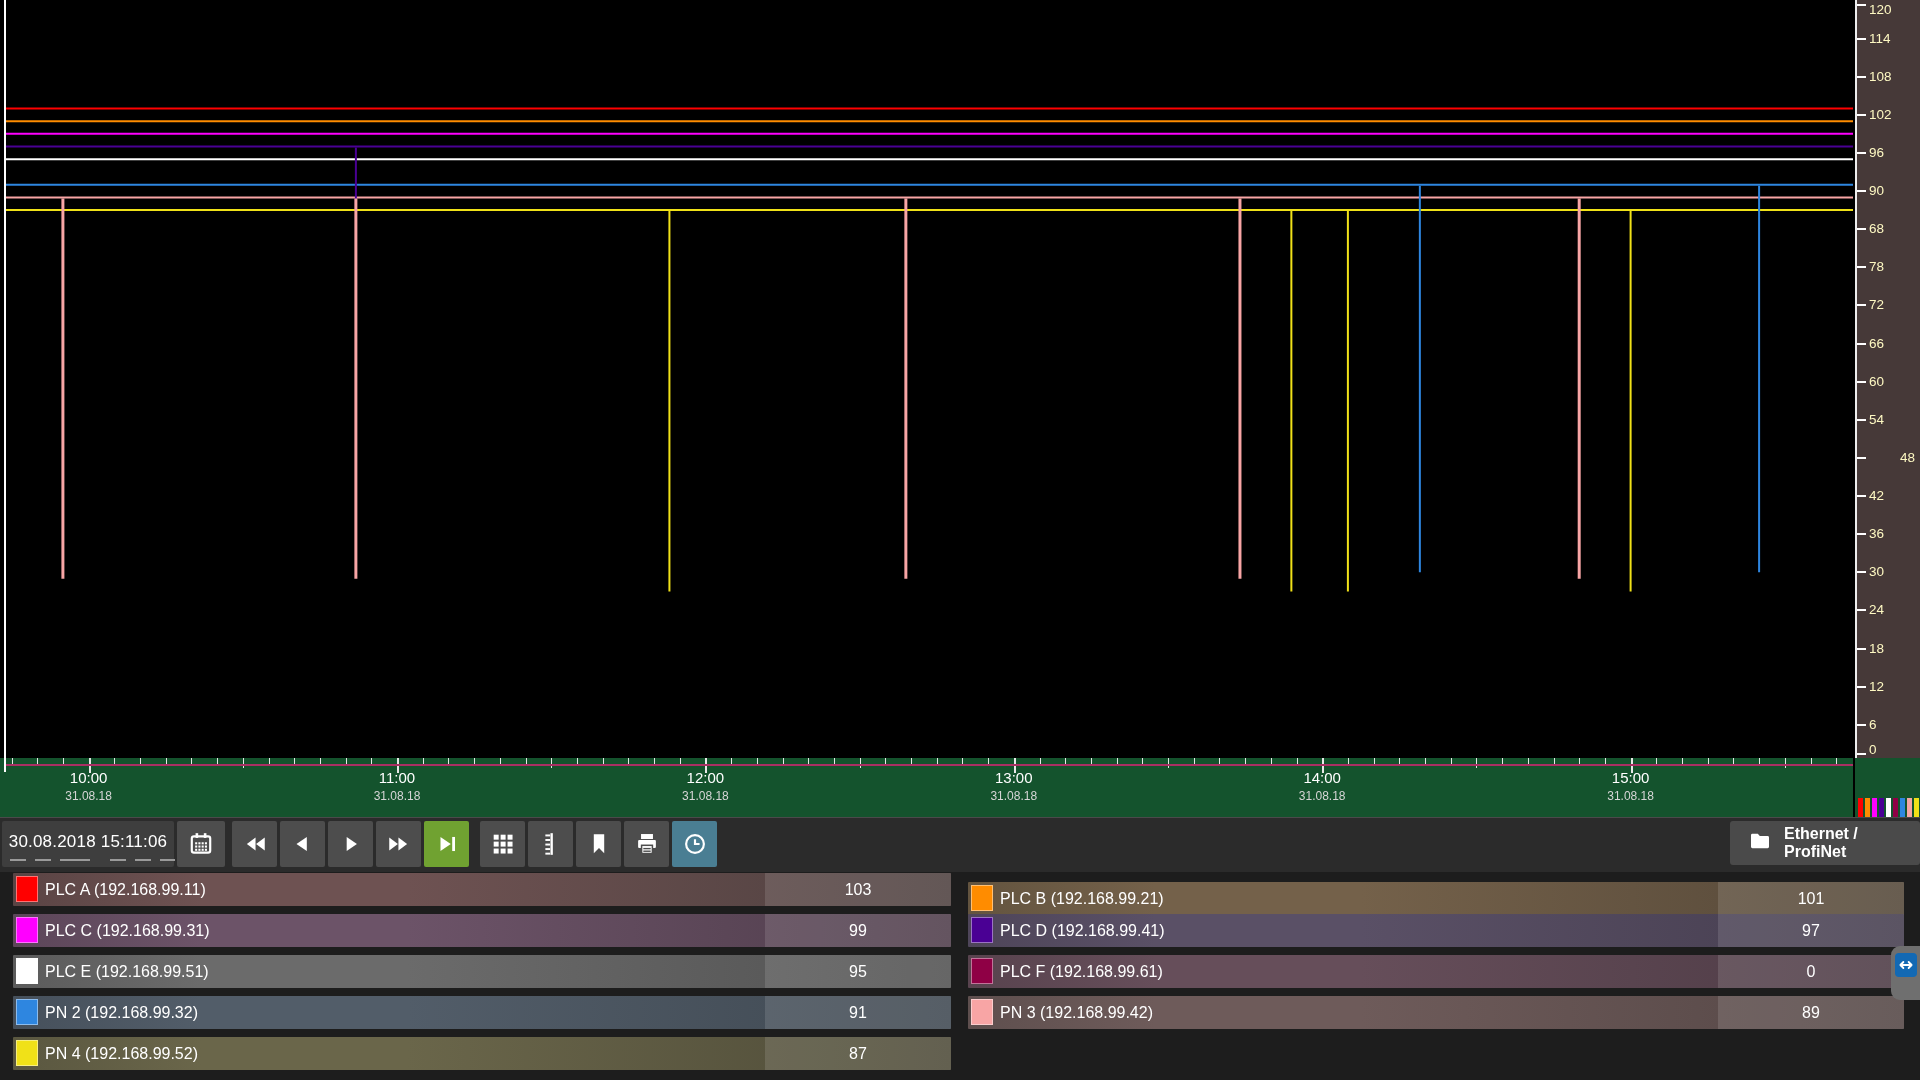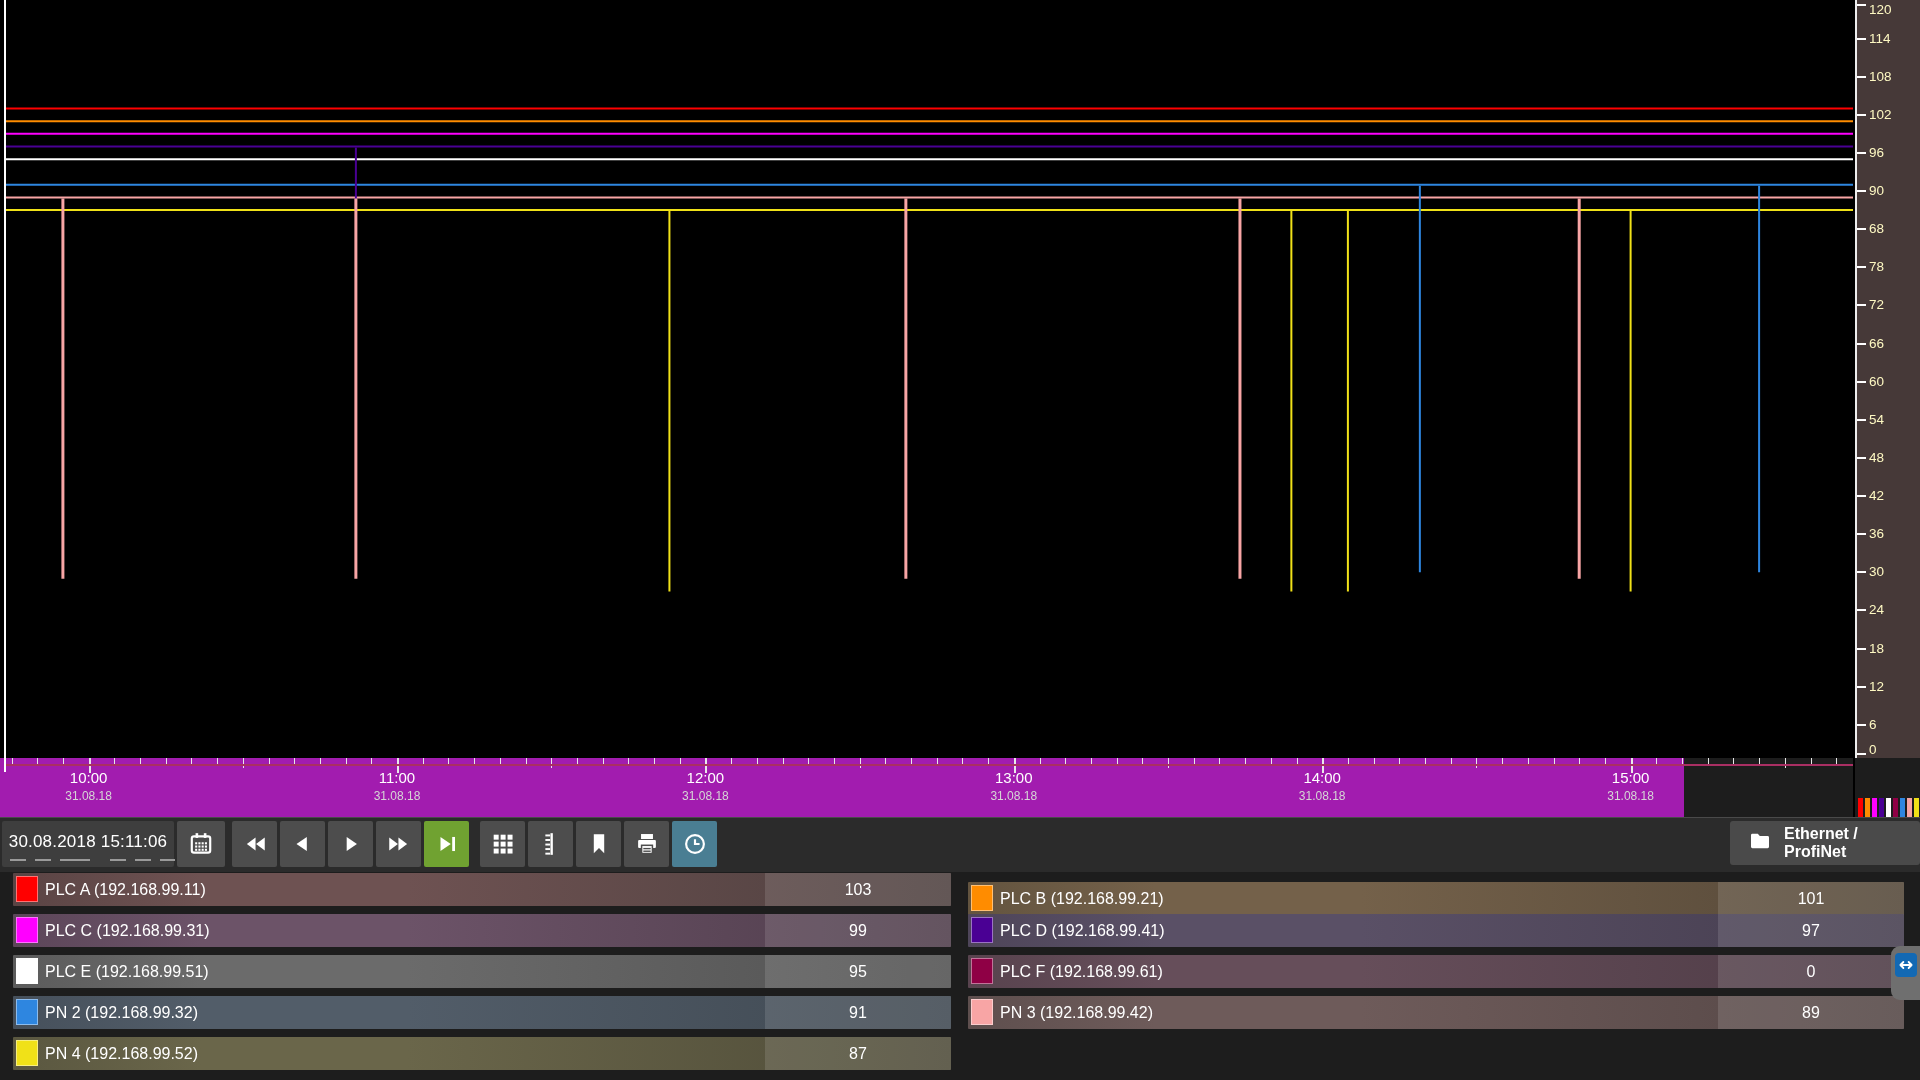--- a/index.html
+++ b/index.html
@@ -10,21 +10,21 @@
   
   #plot{left:0;top:0;width:1855px;height:758px;background:#000;}
   #plot svg{position:absolute;left:0;top:0;}
   #plot-border{left:4px;top:0;width:2px;height:772px;background:#ffffff;z-index:4;}
   #y-axis-panel{left:1855px;top:0;width:65px;height:758px;background:#463938;}
   #y-axis-line{left:0;top:0;width:2px;height:758px;background:#eeeeee;}
   .y-tick{left:2px;width:9px;height:2px;background:#ffffff;}
   .y-tick-label{left:14px;width:46px;height:16px;line-height:16px;color:#fef9c3;
                 font-size:13.5px;}
   
-  #x-strip{left:0;top:758px;width:1684px;height:59px;background:#a21caf;}
+  #x-strip{left:0;top:758px;width:1920px;height:59px;background:#14532d;}
   .x-tick{top:0;background:#e8e8e8;}
   .hour-label{width:90px;text-align:center;top:11px;color:#ffffff;font-size:15px;}
   .date-label{width:90px;text-align:center;top:31px;color:#d6d6d6;font-size:12px;}
   #zero-line{left:6px;top:764px;width:1847px;height:2px;background:#aa2f63;z-index:3;}
   #axis-separator{left:1853px;top:758px;width:2px;height:59px;background:#000000;}
   #mini-legend{left:1858px;top:798px;height:19px;display:flex;gap:2px;}
   .mini-bar{width:5px;height:19px;}
   
   #toolbar{left:0;top:817px;width:1920px;height:55px;background:#2b2b2b;
            border-top:1px solid #4a4a4a;}
@@ -106,21 +106,21 @@
       <div class="abs y-tick-label" style="top: 259.31px;">78</div>
       <div class="abs y-tick" style="top: 304.44px;"></div>
       <div class="abs y-tick-label" style="top: 297.44px;">72</div>
       <div class="abs y-tick" style="top: 342.57px;"></div>
       <div class="abs y-tick-label" style="top: 335.57px;">66</div>
       <div class="abs y-tick" style="top: 380.7px;"></div>
       <div class="abs y-tick-label" style="top: 373.7px;">60</div>
       <div class="abs y-tick" style="top: 418.83px;"></div>
       <div class="abs y-tick-label" style="top: 411.83px;">54</div>
       <div class="abs y-tick" style="top: 456.96px;"></div>
-      <div class="abs y-tick-label" style="top: 449.96px;">48</div>
+      <div class="abs y-tick-label" style="top: 449.96px; text-align: right;">48</div>
       <div class="abs y-tick" style="top: 495.09px;"></div>
       <div class="abs y-tick-label" style="top: 488.09px;">42</div>
       <div class="abs y-tick" style="top: 533.22px;"></div>
       <div class="abs y-tick-label" style="top: 526.22px;">36</div>
       <div class="abs y-tick" style="top: 571.35px;"></div>
       <div class="abs y-tick-label" style="top: 564.35px;">30</div>
       <div class="abs y-tick" style="top: 609.48px;"></div>
       <div class="abs y-tick-label" style="top: 602.48px;">24</div>
       <div class="abs y-tick" style="top: 647.61px;"></div>
       <div class="abs y-tick-label" style="top: 640.61px;">18</div>

